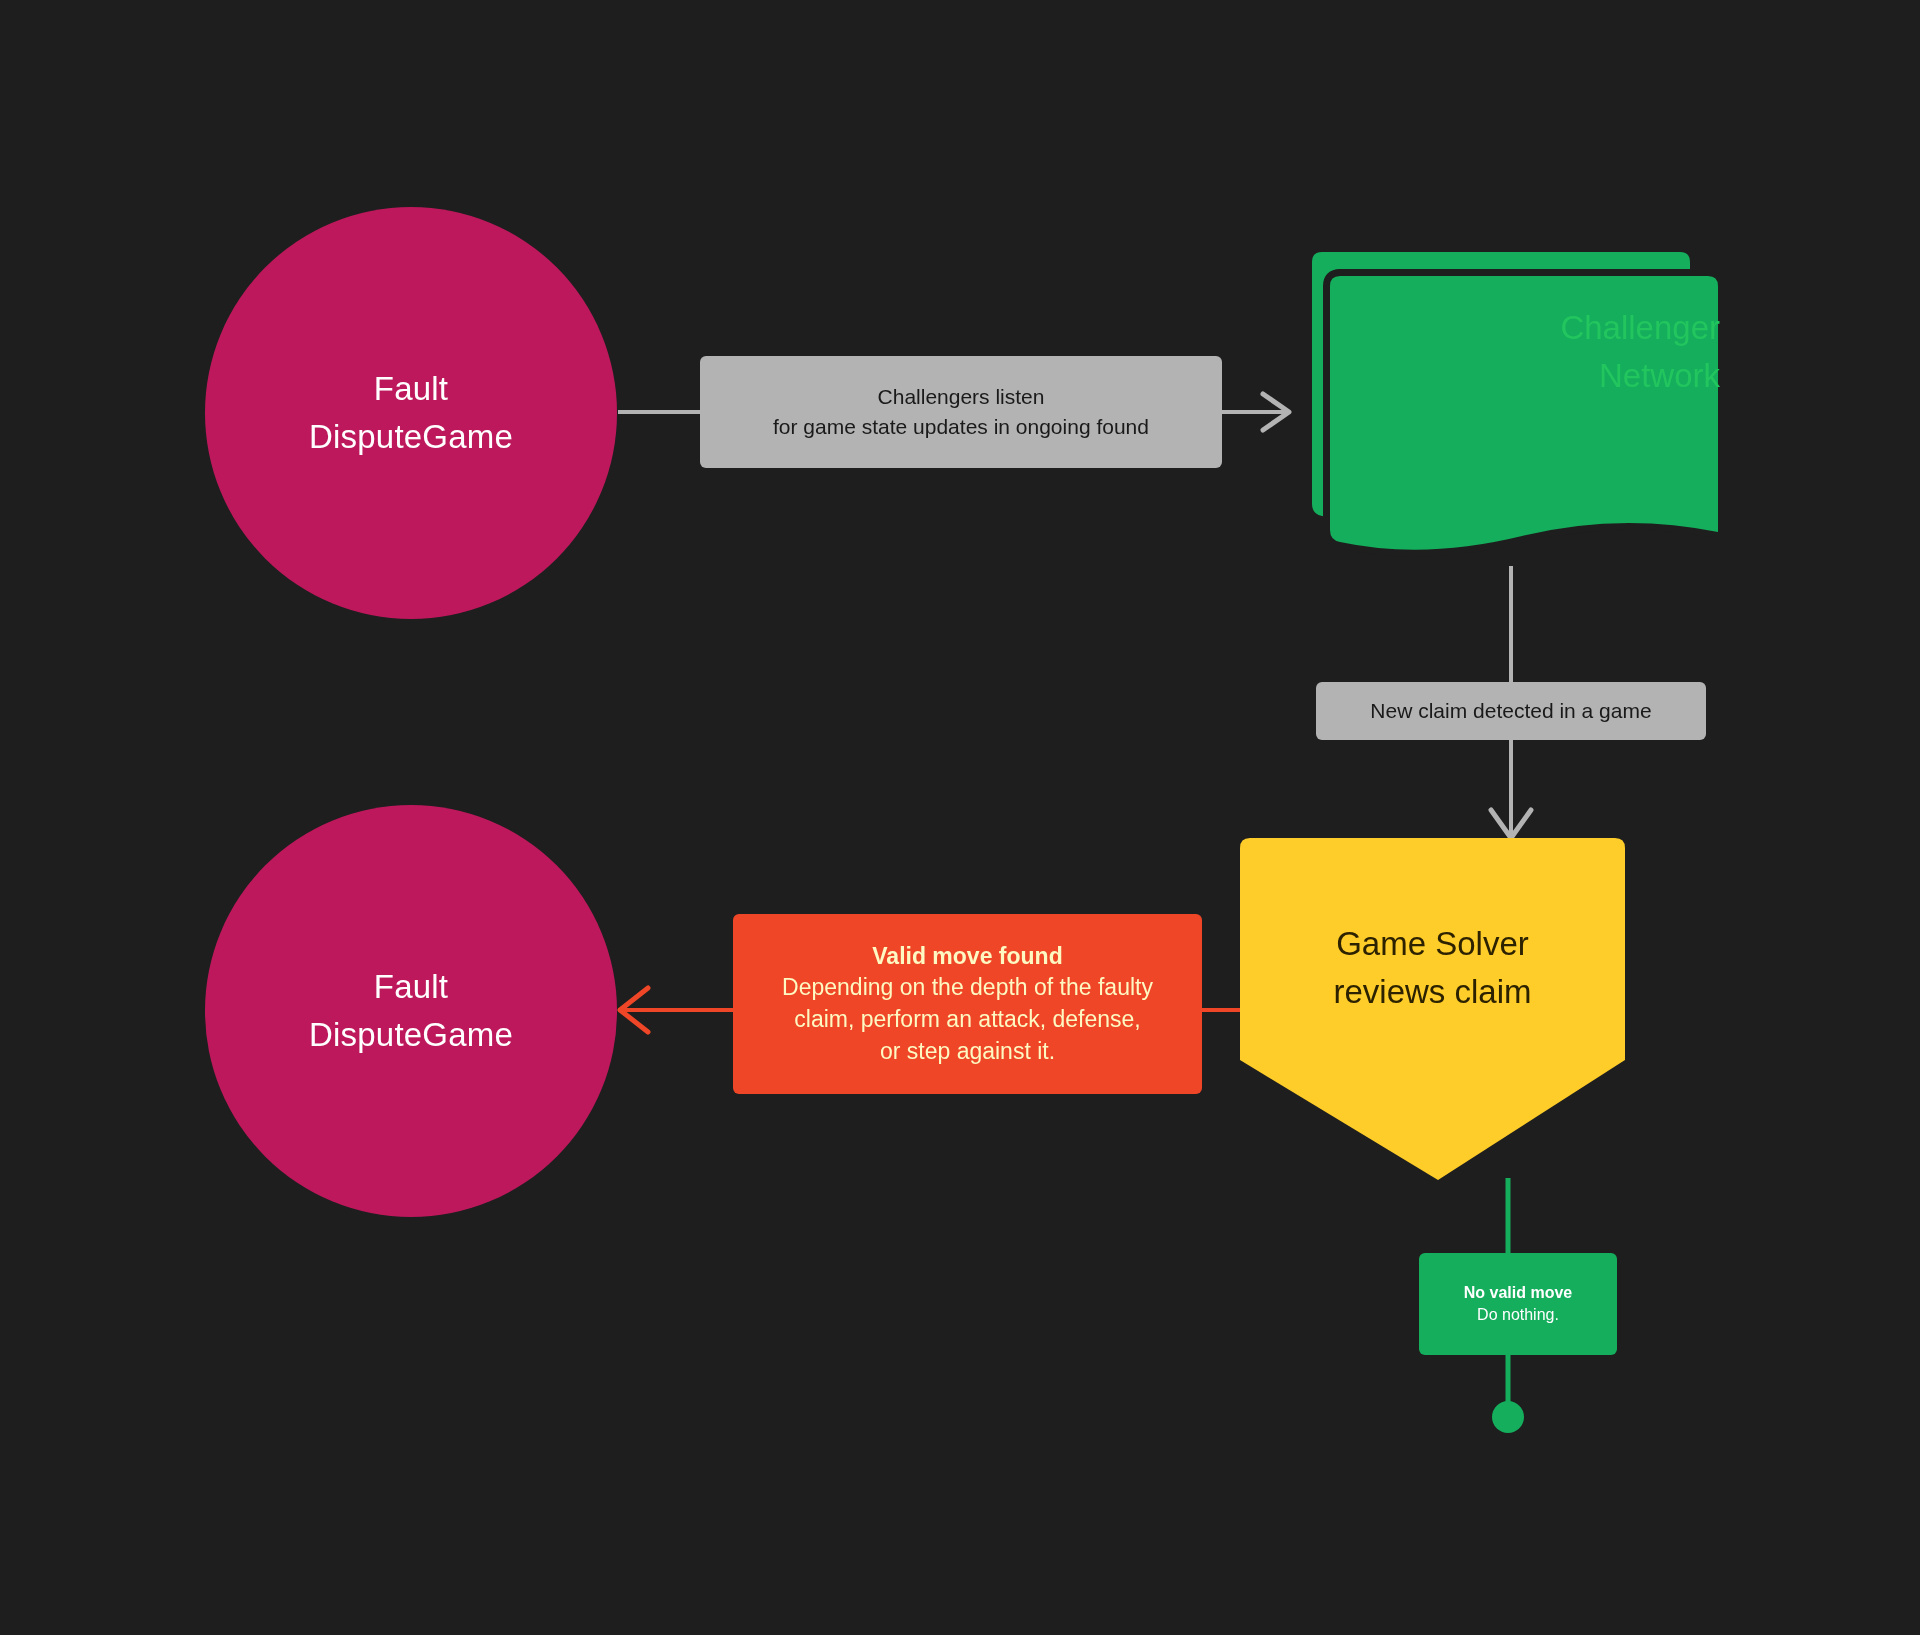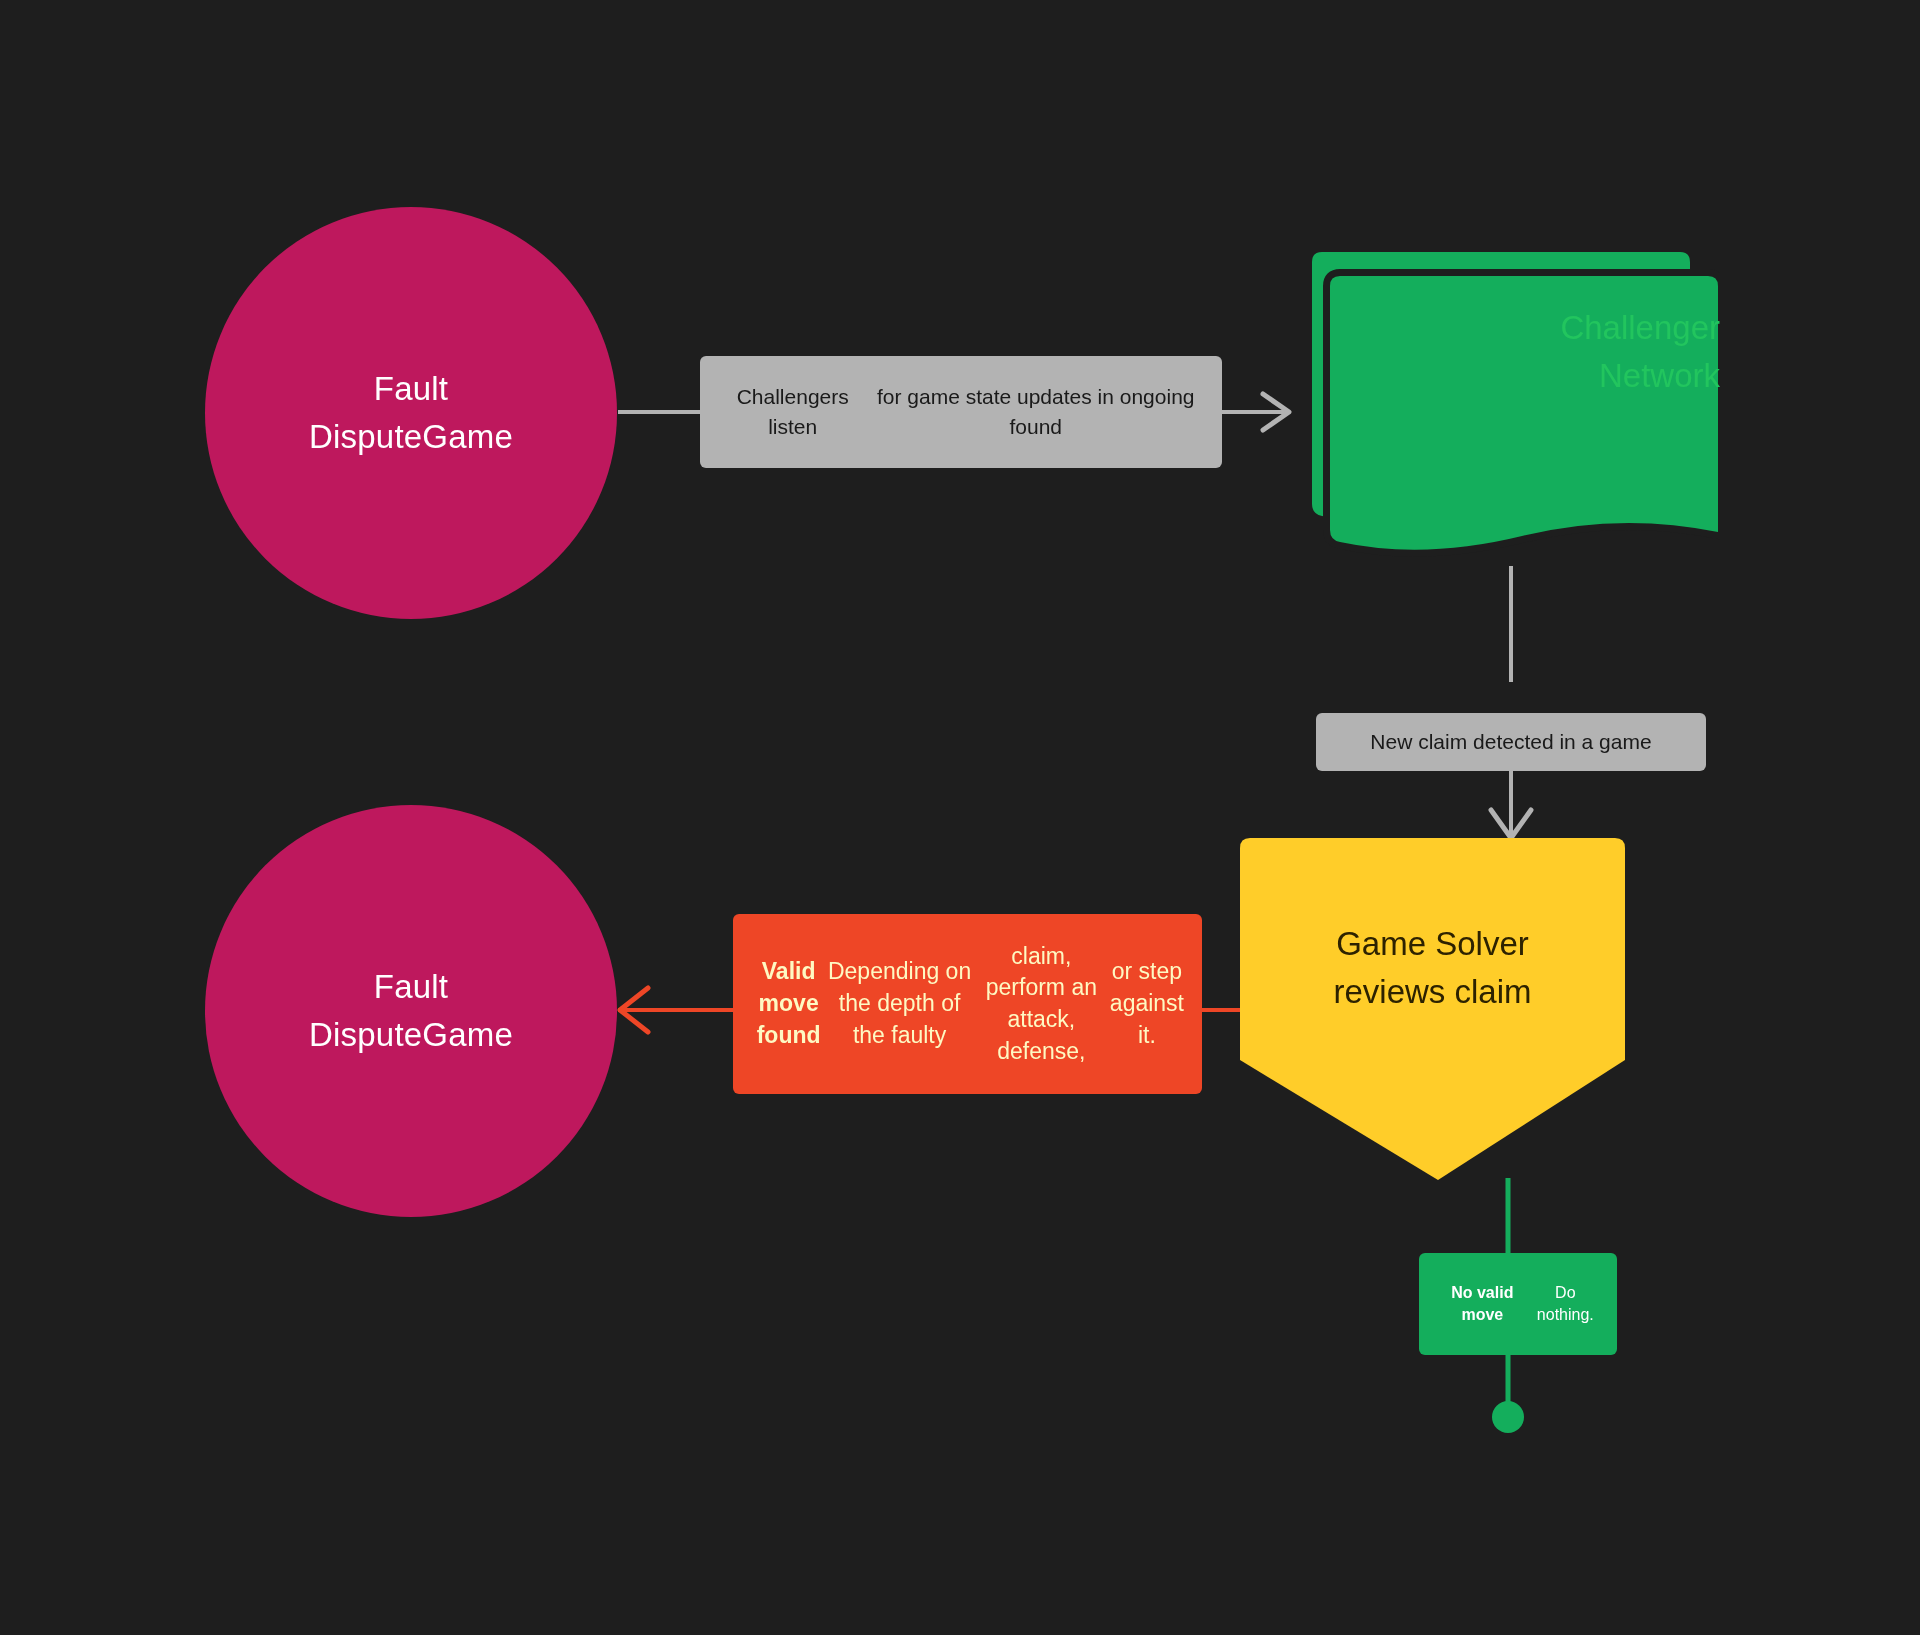--- a/index.html
+++ b/index.html
@@ -68,21 +68,21 @@
     color: #2d2200;
     font-size: 33px;
     line-height: 1.45;
   }
 
   
   .edge-label {
     position: absolute;
     border-radius: 6px;
     display: flex;
-    flex-direction: row;
+    flex-direction: column;
     align-items: center;
     justify-content: center;
     text-align: center;
     box-sizing: border-box;
   }
   .edge-label.gray {
     background: #b3b3b3;
     color: #1a1a1a;
     font-size: 21px;
     line-height: 1.42;
@@ -183,21 +183,21 @@
       <div>Fault</div>
       <div>DisputeGame</div>
     </div>
   </div>
 
   <div class="edge-label gray" style="left:700px; top:356px; width:522px; height:112px;">
     <span class="lbl-line">Challengers listen</span>
     <span class="lbl-line">for game state updates in ongoing found</span>
   </div>
 
-  <div class="edge-label gray" style="left:1316px; top:682px; width:390px; height:58px;margin-top:31px;">
+  <div class="edge-label gray" style="left:1316px; top:682px; width:390px; height:58px;">
     <span class="lbl-line">New claim detected in a game</span>
   </div>
 
   <div class="edge-label red" style="left:733px; top:914px; width:469px; height:180px;">
     <span class="lbl-title">Valid move found</span>
     <span class="lbl-line">Depending on the depth of the faulty</span>
     <span class="lbl-line">claim, perform an attack, defense,</span>
     <span class="lbl-line">or step against it.</span>
   </div>
 

